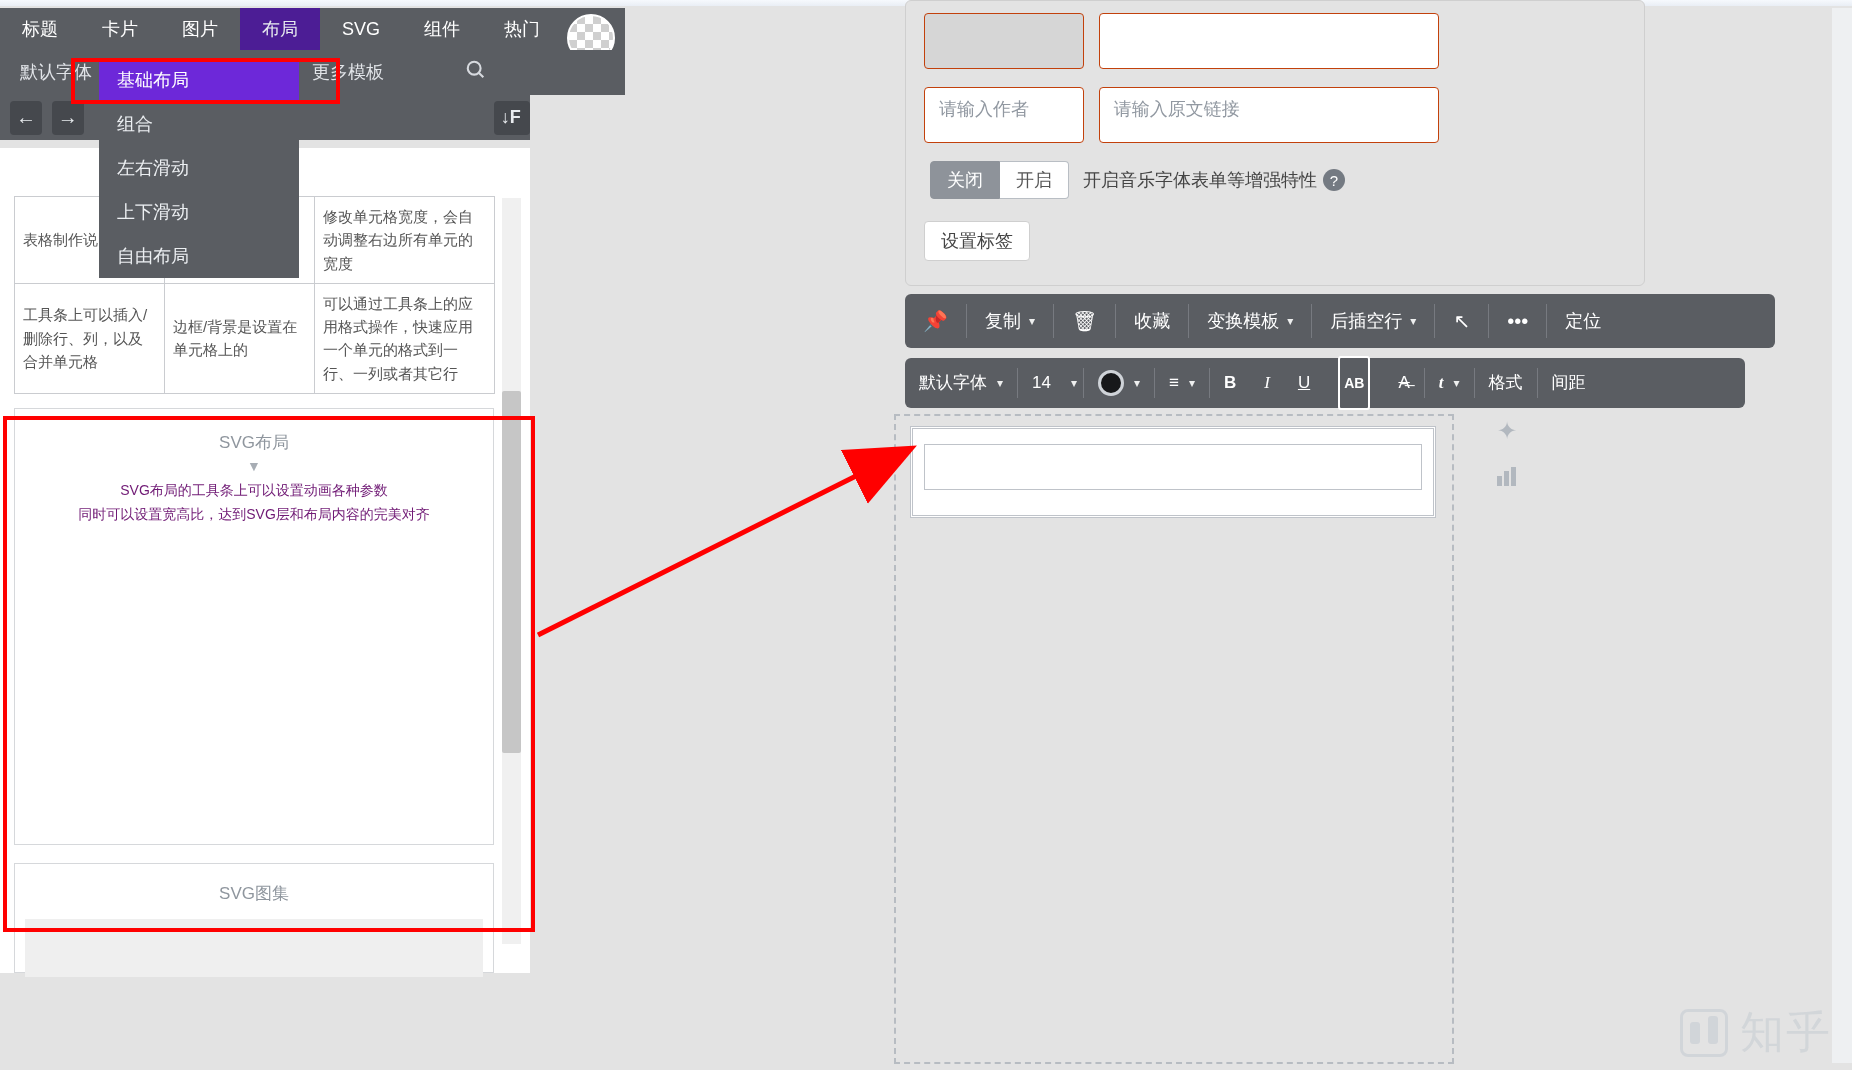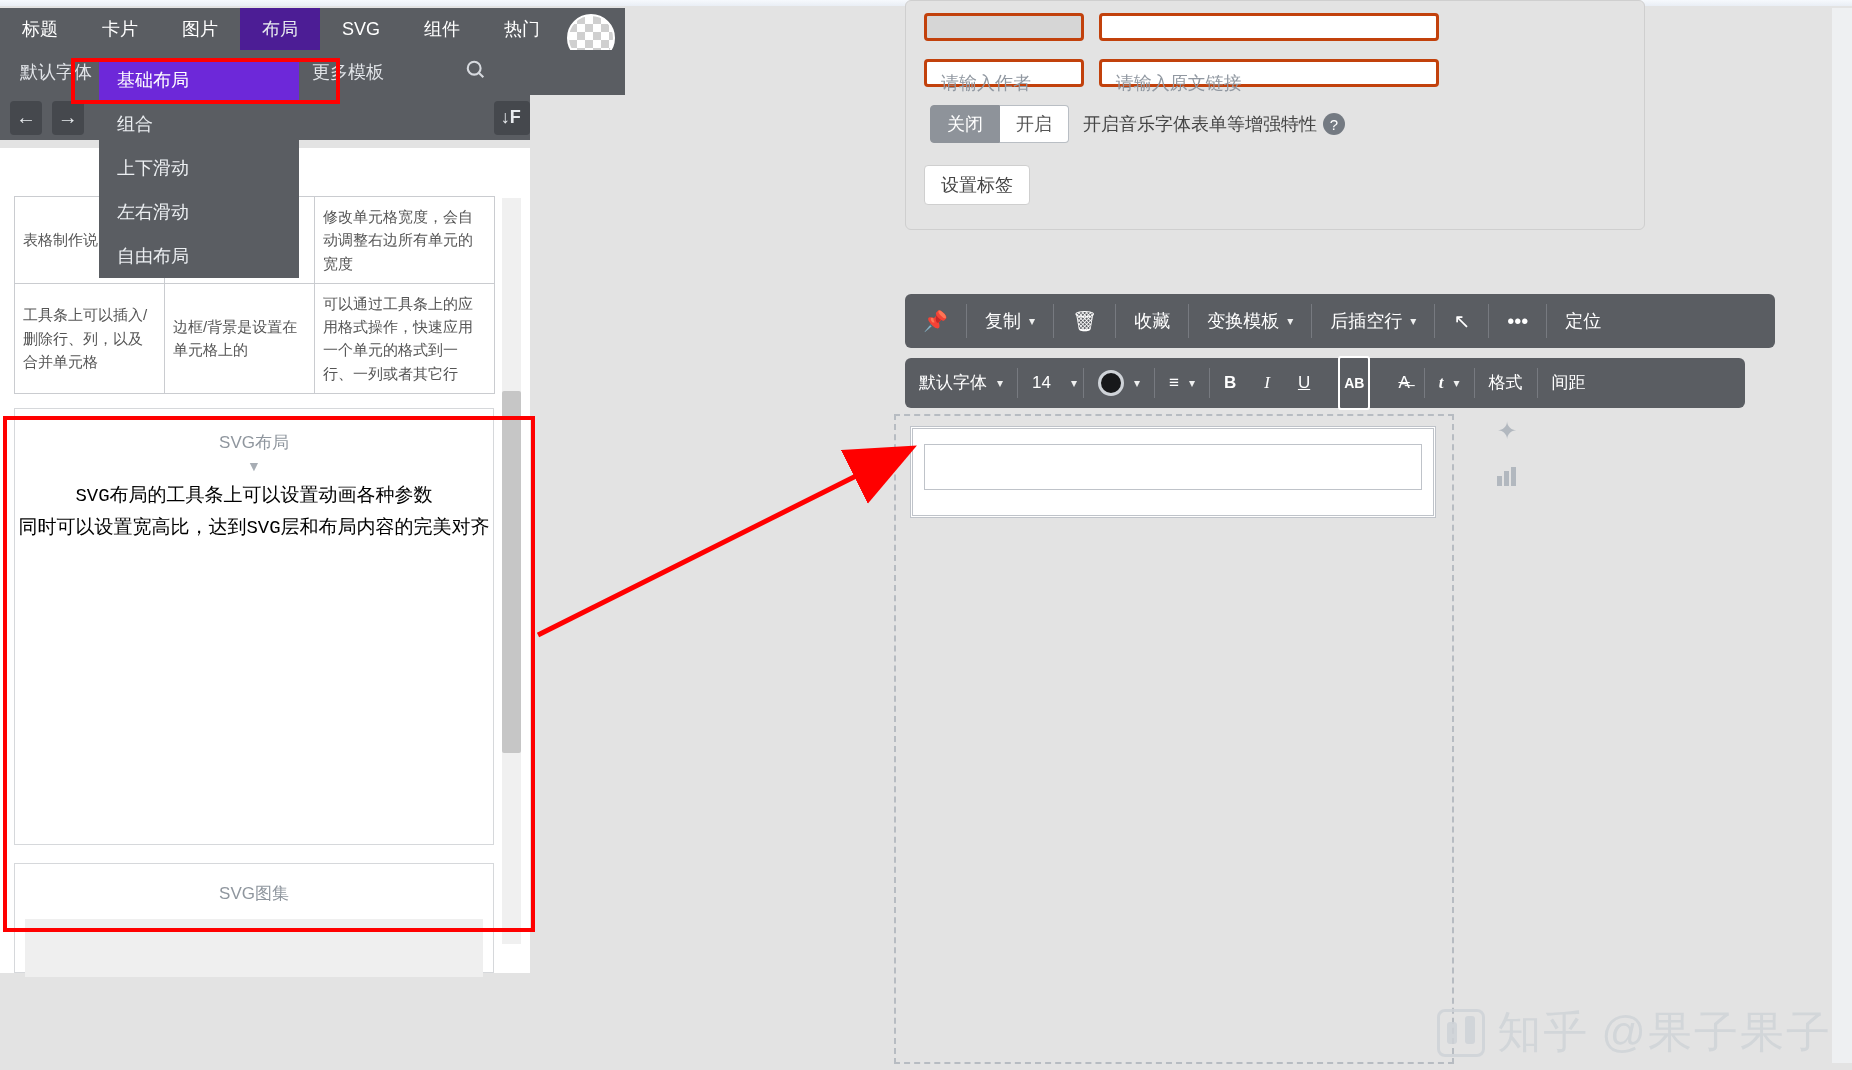--- a/index.html
+++ b/index.html
@@ -44,29 +44,29 @@
   .tpl-scroll { position:absolute; left:0; top:140px; width:530px; background:#fff; }
   .scrollbar-track { position:absolute; left:502px; top:190px; width:19px; height:746px; background:#f0f0f0; }
   .scrollbar-thumb { position:absolute; left:502px; top:383px; width:19px; height:362px; background:#c6c6c6; border-radius:2px; }
 
   .tpl-table { width:480px; margin:48px 0 0 14px; border-collapse:collapse; font-size:15px; color:#555; table-layout:fixed; }
   .tpl-table td { border:1px solid #caccd0; padding:8px 8px; vertical-align:middle; line-height:1.55; }
 
   .svg-card { width:480px; margin:14px 0 0 14px; border:1px solid #d6d8db; height:437px; padding-top:22px; text-align:center; }
   .svg-title { color:#8f969e; font-size:17px; }
   .svg-arr   { color:#a7adb4; font-size:14px; margin-top:4px; }
-  .svg-line  { color:#000000; font-size:19px; margin-top:8px;font-family:Liberation Mono, monospace; }
+  .svg-line  { color:#701a75; font-size:14px; margin-top:8px; }
 
   .svg-card2 { width:480px; margin:18px 0 0 14px; border:1px solid #d6d8db; height:110px; padding-top:18px; text-align:center; }
   .svg-card2 .body { margin:14px 10px 0; height:58px; background:#efefef; }
 
   
   .right-editor { position:absolute; left:870px; top:0; width:982px; height:1070px; }
   .panel { position:absolute; left:35px; top:0; width:740px; border:1px solid #cfcfcf; border-radius:6px; padding:12px 18px 24px; background:#e3e3e3; }
-  .txtbox { display:inline-block; height:28px; border:3px solid #c2410c; background:#fff; border-radius:4px; font-size:18px; color:#9198a1; line-height:42px; padding:0 14px; vertical-align:top; }
+  .txtbox { display:inline-block; height:56px; border:1px solid #c2410c; background:#fff; border-radius:4px; font-size:18px; color:#9198a1; line-height:42px; padding:0 14px; vertical-align:top; }
   .row1 .b1 { width:160px; background:#d6d6d6; }
   .row1 .b2 { width:340px; margin-left:10px; }
   .row2 { margin-top:18px; }
   .row2 .b3 { width:160px; }
   .row2 .b4 { width:340px; margin-left:10px; }
   .row3 { margin-top:18px; display:flex; align-items:center;padding-left:6px; }
   .pill { display:inline-block; height:38px; line-height:36px; padding:0 16px; border:1px solid #b9bec4; background:#fff; font-size:18px; color:#555; }
   .pill.active { background:#8e939a; color:#fff; border-color:#8e939a; }
   .pill.left  { border-radius:4px 0 0 4px; }
   .pill.right { border-radius:0 4px 4px 0; border-left:none; }
@@ -149,22 +149,22 @@
 
   <div class="btnrow">
     <div class="ico-btn">←</div>
     <div class="ico-btn">→</div>
     <div class="sort-btn">↓F<span class="arrow-down"></span></div>
   </div>
 
   <div class="dropdown">
     <div class="item hi">基础布局</div>
     <div class="item">组合</div>
+    <div class="item">左右滑动</div>
     <div class="item">上下滑动</div>
-    <div class="item">左右滑动</div>
     <div class="item">自由布局</div>
   </div>
 
   <div class="anno-rect r1"></div>
 
   <div class="tpl-scroll">
     <table class="tpl-table">
       <colgroup>
           <col style="width:150px">
           <col style="width:150px">
@@ -326,14 +326,13 @@
         </svg>
     </div>
   </div>
 </div>
 
 <div class="right-sb"></div>
 
 <div class="wm">
   <div class="logo"></div>
   <span>知乎</span>
-  <span>@果子果子</span>
 </div>
 
 </body></html>

